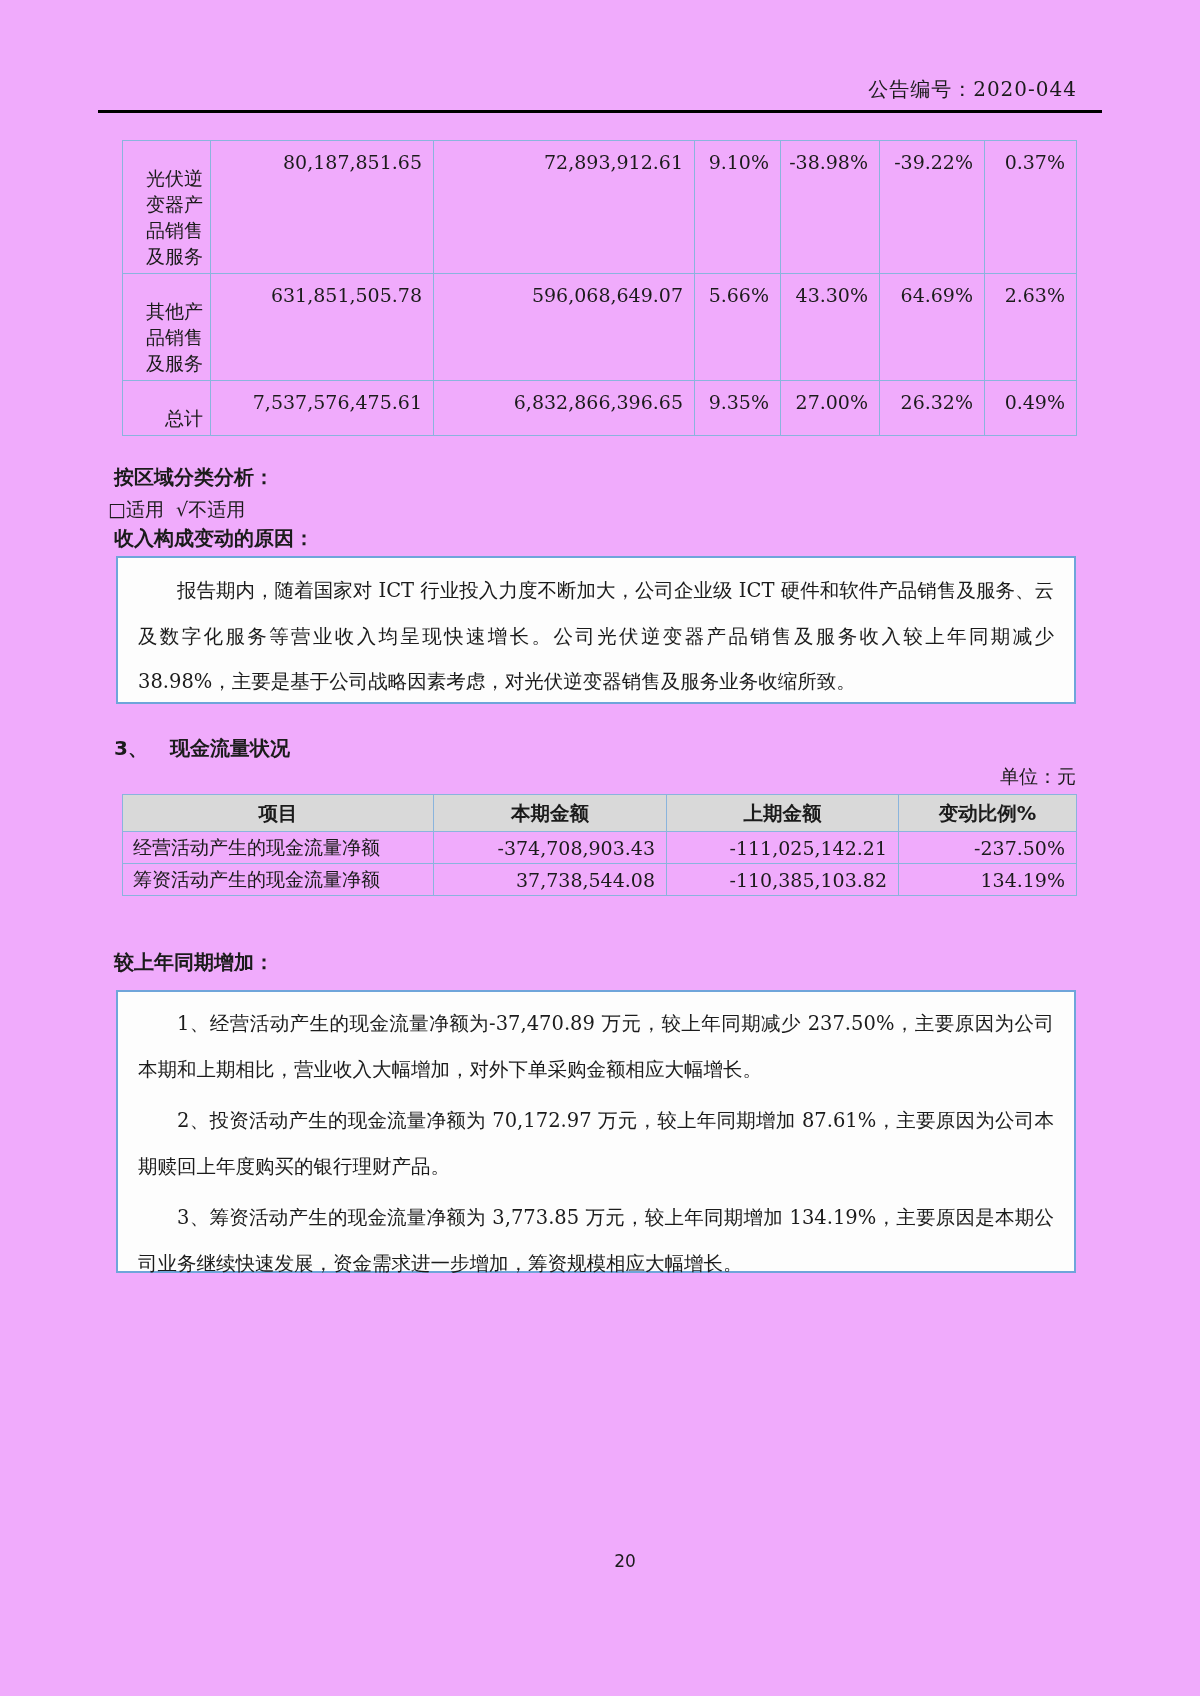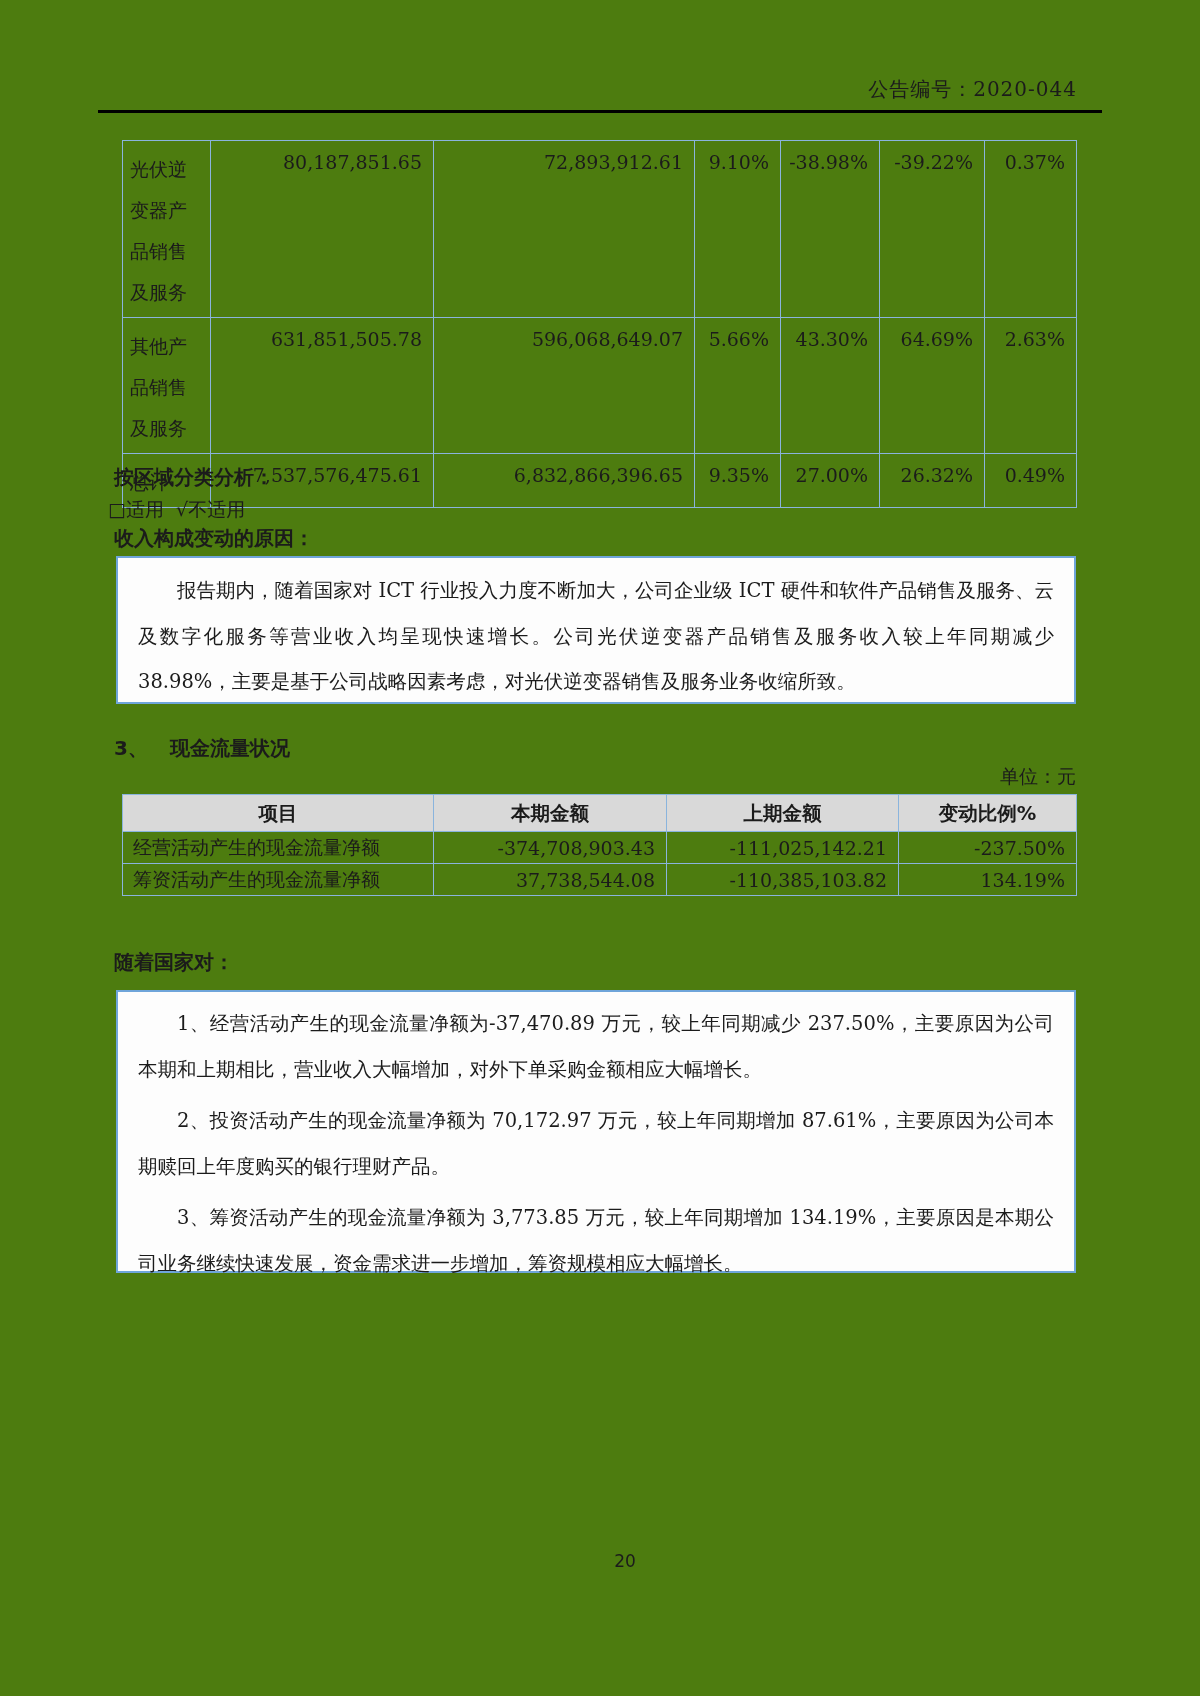--- a/index.html
+++ b/index.html
@@ -1,21 +1,21 @@
 <!DOCTYPE html>
 <html><head>
 <meta charset="utf-8">
 <style>
   html, body { margin: 0; padding: 0; background: #e8e8e8; }
   .page {
     position: relative;
     width: 1200px;
     height: 1696px;
     margin: 0 auto;
-    background: #4d7c0f;
+    background: #f0abfc;
     font-family: "DejaVu Serif", "Liberation Serif", serif;
     color: #1b1b1b;
     overflow: hidden;
   }
   .doc-number {
     position: absolute;
     top: 76px;
     right: 123px;
     font-size: 20px;
     letter-spacing: 1px;
@@ -36,23 +36,23 @@
     left: 122px;
     width: 954px;
     font-size: 19px;
   }
   .t1 td {
     border: 1px solid #8ab4dd;
     vertical-align: top;
     padding: 0;
   }
   .t1 .c-label {
-    text-align: left;
-    padding: 8px 7px 4px 7px;
-    line-height: 41px;
+    text-align: right;
+    padding: 24px 7px 4px 7px;
+    line-height: 26px;
     word-break: break-all;
   }
   .t1 .c-num {
     text-align: right;
     padding: 9px 11px 4px 4px;
     line-height: 24px;
     white-space: nowrap;
   }
   .t1 .r1 { height: 125px; }
   .t1 .r2 { height: 94px; }
@@ -227,21 +227,21 @@
       </tr>
       <tr>
         <td class="c-item">筹资活动产生的现金流量净额</td>
         <td class="c-num">37,738,544.08</td>
         <td class="c-num">-110,385,103.82</td>
         <td class="c-num">134.19%</td>
       </tr>
     </tbody>
   </table>
 
-  <div class="hei h-analysis">随着国家对：</div>
+  <div class="hei h-analysis">较上年同期增加：</div>
 
   <div class="blue-box box2">
     <p>1、经营活动产生的现金流量净额为-37,470.89 万元，较上年同期减少 237.50%，主要原因为公司本期和上期相比，营业收入大幅增加，对外下单采购金额相应大幅增长。</p>
     <p>2、投资活动产生的现金流量净额为 70,172.97 万元，较上年同期增加 87.61%，主要原因为公司本期赎回上年度购买的银行理财产品。</p>
     <p>3、筹资活动产生的现金流量净额为 3,773.85 万元，较上年同期增加 134.19%，主要原因是本期公司业务继续快速发展，资金需求进一步增加，筹资规模相应大幅增长。</p>
   </div>
 
   <div class="page-number">20</div>
 
 </div>

